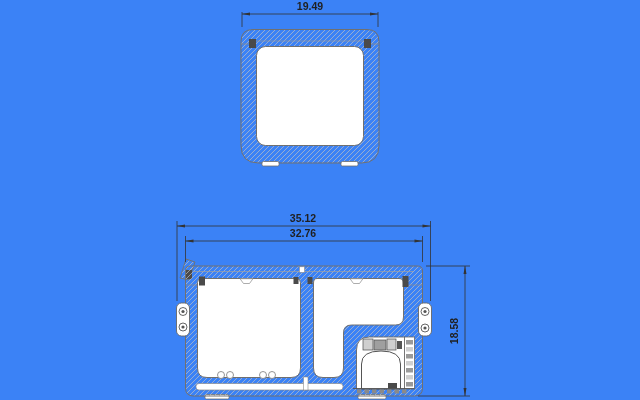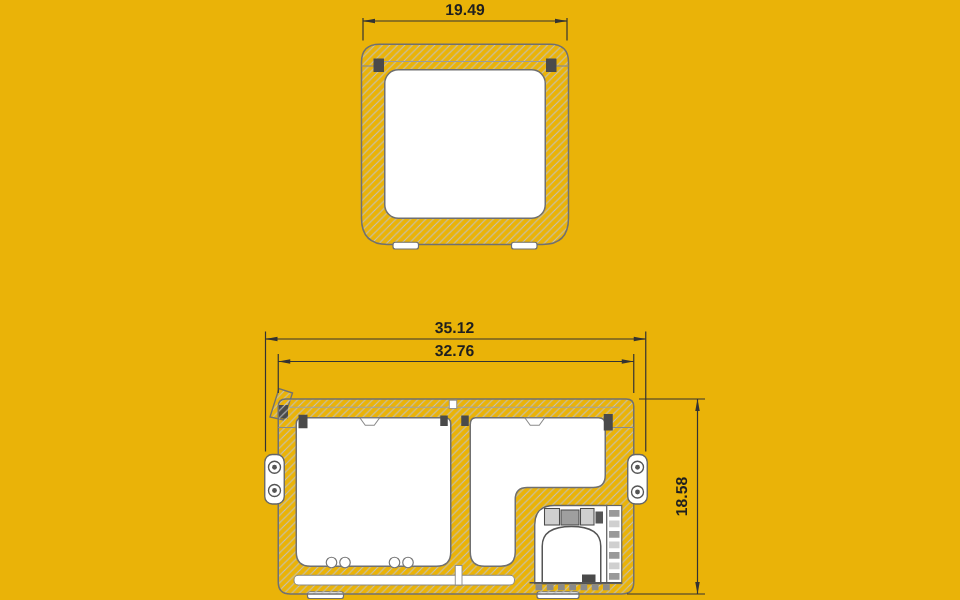--- a/index.html
+++ b/index.html
@@ -8,21 +8,21 @@
     width: 640px;
     height: 400px;
     background: #ffffff;
     font-family: "Liberation Sans", sans-serif;
     overflow: hidden;
   }
   .canvas {
     position: relative;
     width: 640px;
     height: 400px;
-    background: #eab308;
+    background: #3b82f6;
   }
   svg { display: block; }
   .dim-text {
     font-family: "Liberation Sans", sans-serif;
     font-size: 10.5px;
     font-weight: 600;
     fill: #1f1f1f;
   }
 </style>
 </head>

